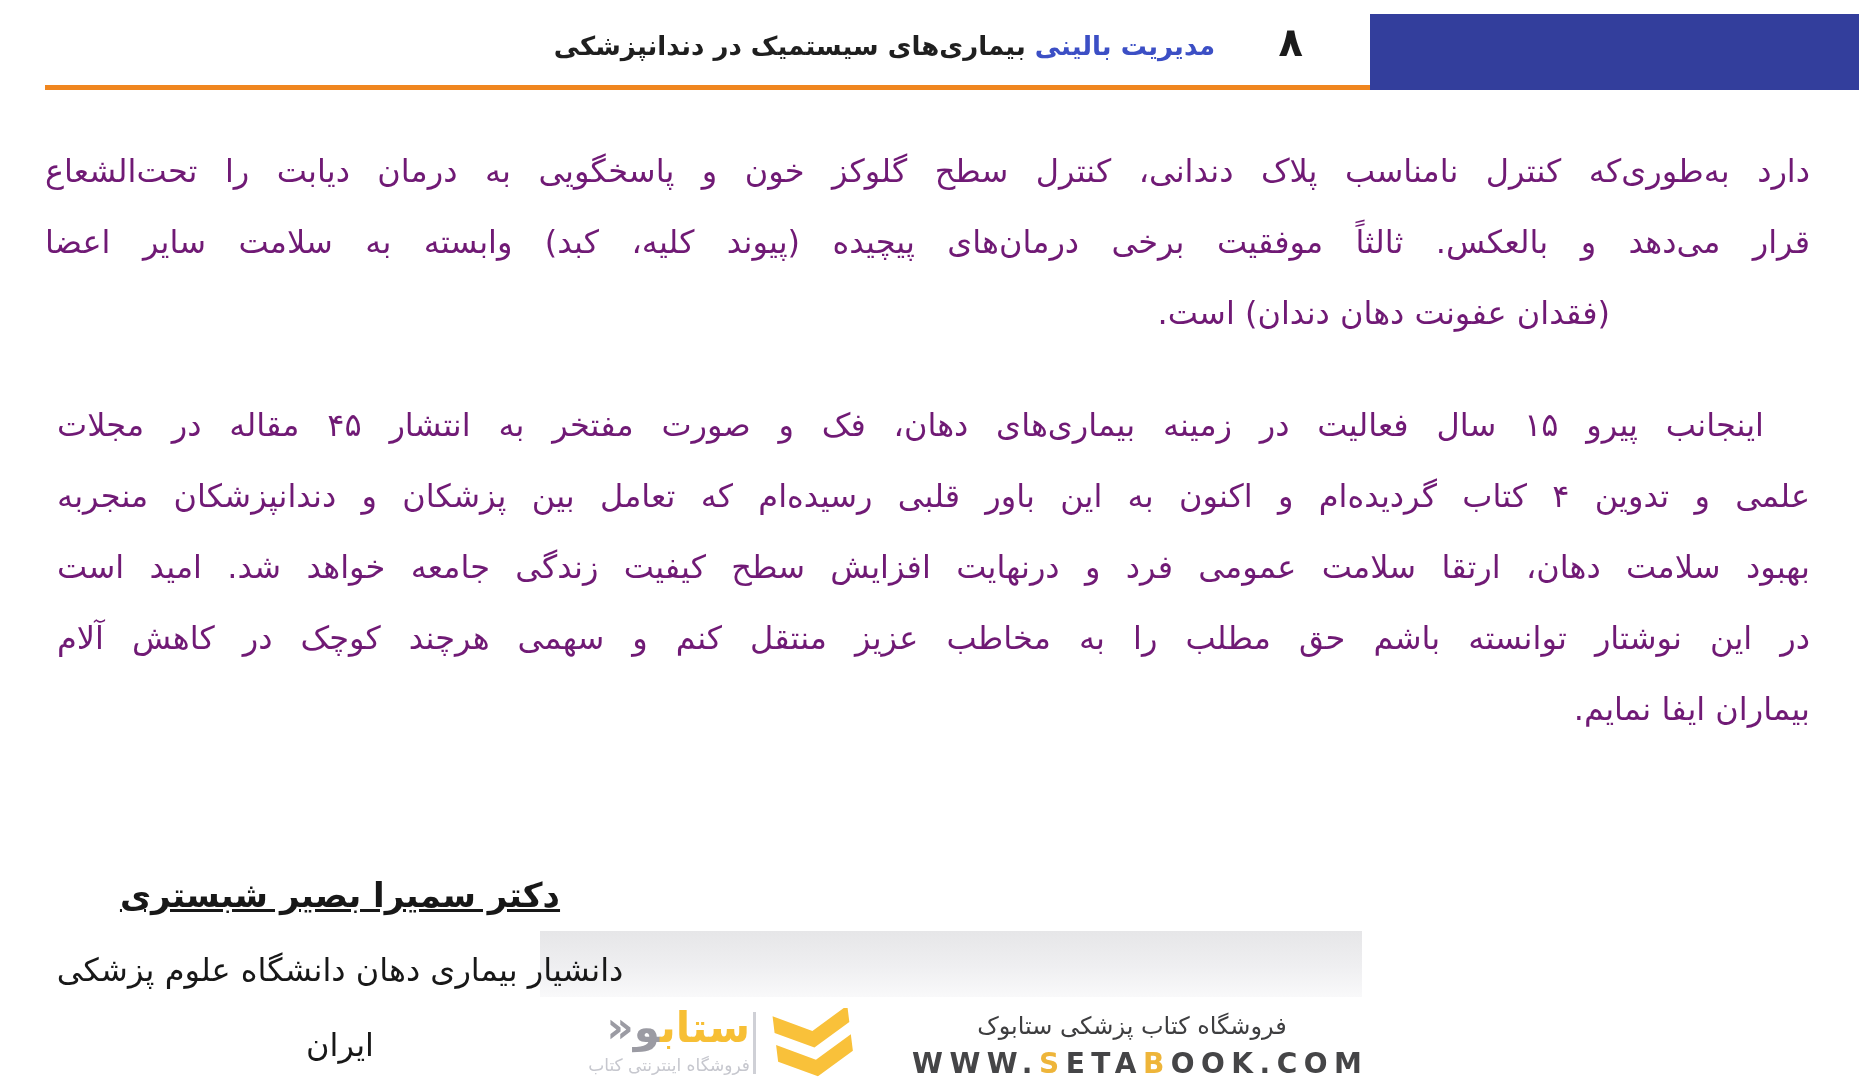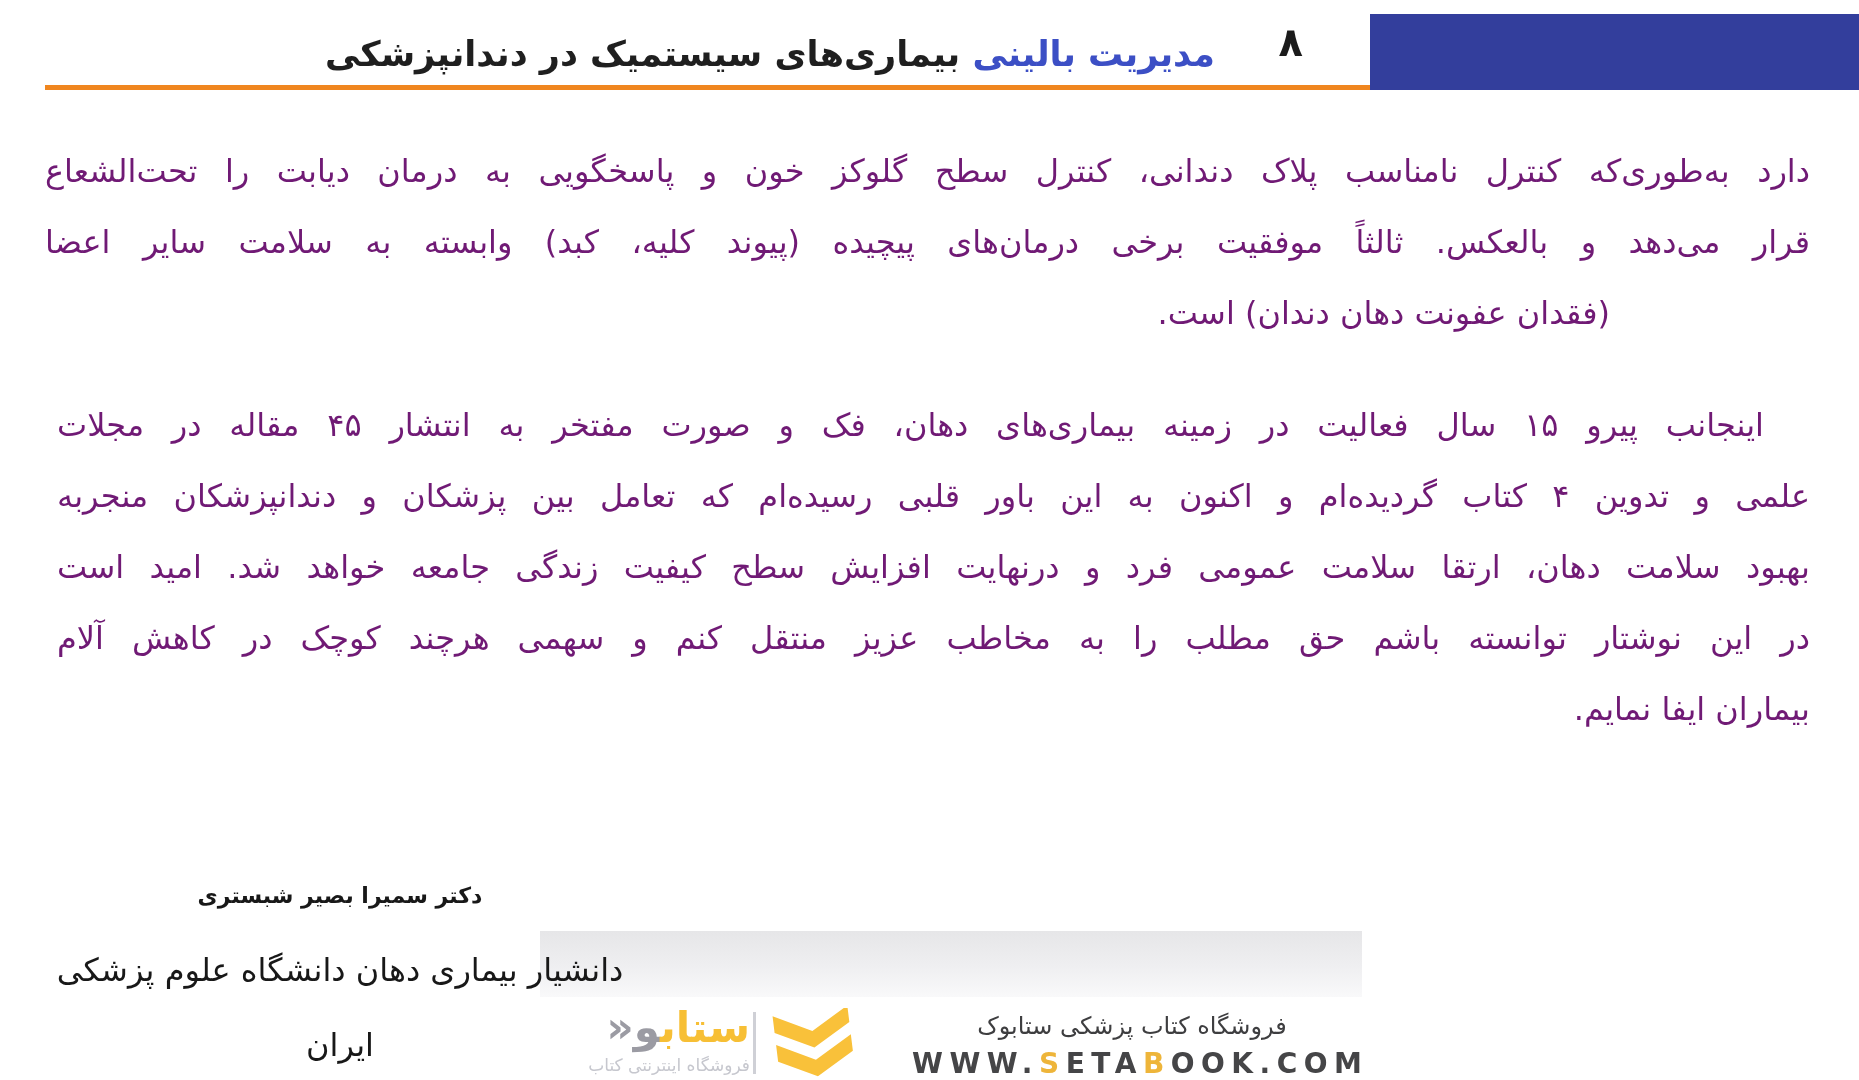--- a/index.html
+++ b/index.html
@@ -18,22 +18,22 @@
   }
   .header-rule{
     position:absolute;top:85px;left:45px;width:1325px;height:5px;
     background:#f0861f;
   }
   .page-number{
     position:absolute;top:16px;right:556px;
     font-size:40px;font-weight:700;color:#1b1b1b;line-height:52px;
   }
   .page-title{
-    position:absolute;top:28px;right:644px;
-    font-size:35px;font-weight:600;line-height:52px;white-space:nowrap;color:#1f1f1f;
+    position:absolute;top:20px;right:644px;
+    font-size:26px;font-weight:600;line-height:52px;white-space:nowrap;color:#1f1f1f;
   }
   .page-title .hl{color:#3c4fc5;}
   
   .bodytext{
     position:absolute;left:45px;right:49px;
     color:#701a75;font-size:32px;
   }
   .para1{top:136px;}
   .para2{top:390px;margin-left:12px;}
   .tline{
@@ -41,21 +41,21 @@
     text-align:justify;text-align-last:justify;
   }
   .tline.lastline{text-align:left;text-align-last:right;white-space:nowrap;}
   .tline.p1-end{padding-left:0;padding-right:200px;}
   .tline.indent{padding-right:46px;}
   
   .signature{
     position:absolute;top:858px;left:40px;width:600px;
     text-align:center;color:#181818;z-index:2;
   }
-  .sig-name{font-size:22px;font-weight:700;line-height:75px;}
+  .sig-name{font-size:34px;font-weight:700;line-height:75px;text-decoration:underline;}
   .sig-affil{font-size:32px;line-height:75px;}
   
   .gray-band{
     position:absolute;left:540px;top:931px;width:822px;height:66px;z-index:1;
     background:linear-gradient(180deg,#e6e6e8 0%,#efeff1 55%,#f9f9fa 100%);
   }
   
   .logo-mark{position:absolute;left:766px;top:1008px;width:96px;height:72px;}
   .logo-divider{position:absolute;left:753px;top:1012px;width:3px;height:62px;background:#cfd0d6;}
   .logo-word{

